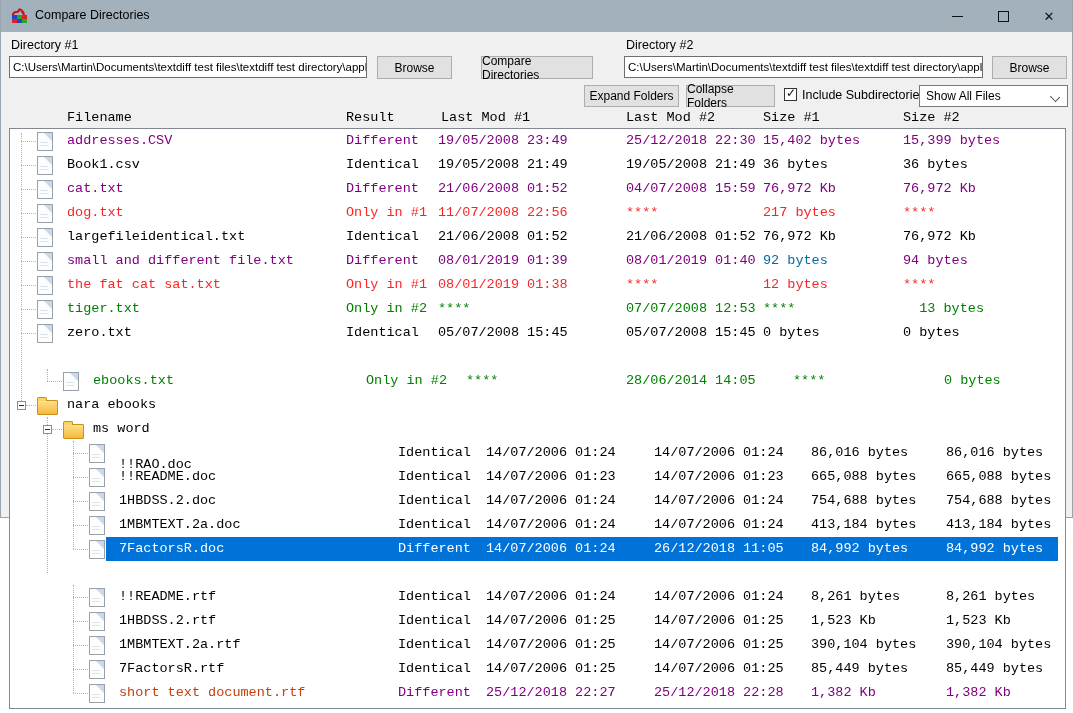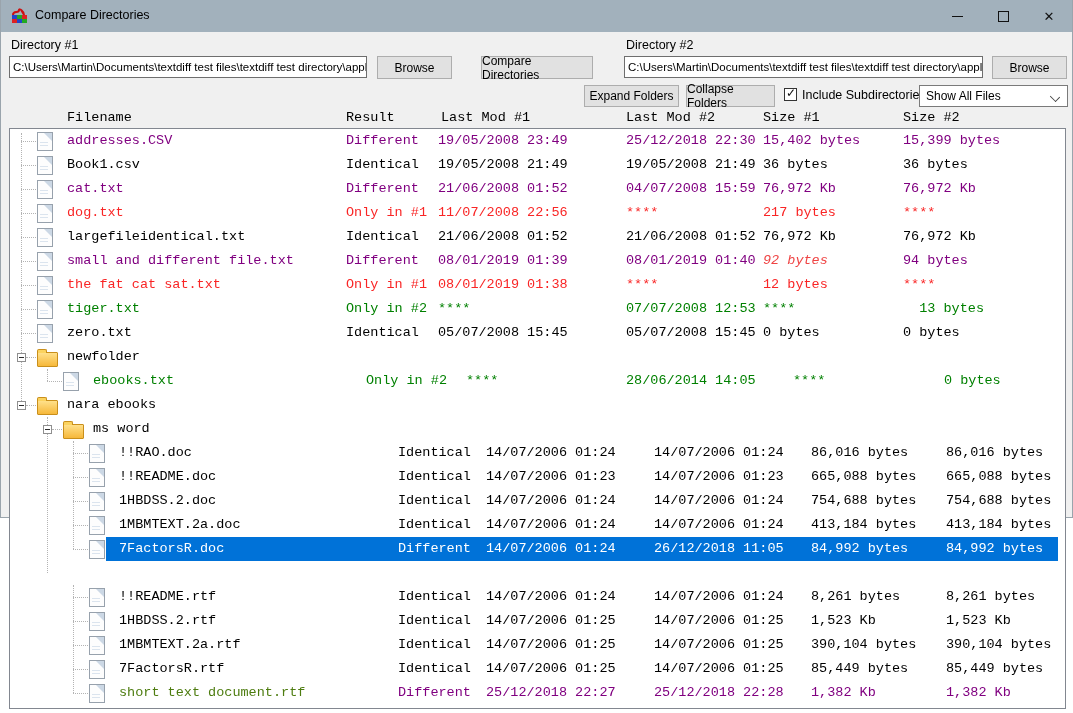--- a/index.html
+++ b/index.html
@@ -161,21 +161,21 @@
         <span class="cell" style="left: 753px; color: rgb(0, 0, 0);">76,972 Kb</span>
         <span class="cell" style="left: 893px; color: rgb(0, 0, 0);">76,972 Kb</span>
       </div>
       <div class="trow" style="top: 120px;">
         <div class="hstub" style="left: 11px; top: 12px; width: 15px;"></div>
         <div class="fileicon" style="left: 27px;"></div>
         <span class="cell" style="left: 57px; color: rgb(128, 0, 128);">small and different file.txt</span>
         <span class="cell" style="left: 336px; color: rgb(128, 0, 128);">Different</span>
         <span class="cell" style="left: 428px; color: rgb(128, 0, 128);">08/01/2019 01:39</span>
         <span class="cell" style="left: 616px; color: rgb(128, 0, 128);">08/01/2019 01:40</span>
-        <span class="cell" style="left: 753px; color: #ef4444; font-style: italic;">92 bytes</span>
+        <span class="cell" style="left: 753px; color: #0369a1;">92 bytes</span>
         <span class="cell" style="left: 893px; color: rgb(128, 0, 128);">94 bytes</span>
       </div>
       <div class="trow" style="top: 144px;">
         <div class="hstub" style="left: 11px; top: 12px; width: 15px;"></div>
         <div class="fileicon" style="left: 27px;"></div>
         <span class="cell" style="left: 57px; color: rgb(249, 37, 37);">the fat cat sat.txt</span>
         <span class="cell" style="left: 336px; color: rgb(249, 37, 37);">Only in #1</span>
         <span class="cell" style="left: 428px; color: rgb(249, 37, 37);">08/01/2019 01:38</span>
         <span class="cell" style="left: 616px; color: rgb(249, 37, 37);">****</span>
         <span class="cell" style="left: 753px; color: rgb(249, 37, 37);">12 bytes</span>
@@ -193,28 +193,20 @@
       </div>
       <div class="trow" style="top: 192px;">
         <div class="hstub" style="left: 11px; top: 12px; width: 15px;"></div>
         <div class="fileicon" style="left: 27px;"></div>
         <span class="cell" style="left: 57px; color: rgb(0, 0, 0);">zero.txt</span>
         <span class="cell" style="left: 336px; color: rgb(0, 0, 0);">Identical</span>
         <span class="cell" style="left: 428px; color: rgb(0, 0, 0);">05/07/2008 15:45</span>
         <span class="cell" style="left: 616px; color: rgb(0, 0, 0);">05/07/2008 15:45</span>
         <span class="cell" style="left: 753px; color: rgb(0, 0, 0);">0 bytes</span>
         <span class="cell" style="left: 893px; color: rgb(0, 0, 0);">0 bytes</span>
-      </div>
-      <div class="trow" style="top: 216px;">
-        <div class="hstub" style="left: 16px; top: 12px; width: 10px;"></div>
-        <div class="expbox" style="left: 7px; top: 8px;">
-          <div class="minus"></div>
-        </div>
-        <div class="foldericon" style="left: 27px;"></div>
-        <span class="cell" style="left: 57px; color: rgb(0, 0, 0);">newfolder</span>
       </div>
       <div class="trow" style="top: 240px;">
         <div class="hstub" style="left: 37px; top: 12px; width: 15px;"></div>
         <div class="fileicon" style="left: 53px;"></div>
         <span class="cell" style="left: 83px; color: rgb(0, 128, 0);">ebooks.txt</span>
         <span class="cell" style="left: 356px; color: rgb(0, 128, 0);">Only in #2</span>
         <span class="cell" style="left: 456px; color: rgb(0, 128, 0);">****</span>
         <span class="cell" style="left: 616px; color: rgb(0, 128, 0);">28/06/2014 14:05</span>
         <span class="cell" style="left: 783px; color: rgb(0, 128, 0);">****</span>
         <span class="cell" style="left: 934px; color: rgb(0, 128, 0);">0 bytes</span>
@@ -231,21 +223,21 @@
         <div class="hstub" style="left: 42px; top: 12px; width: 10px;"></div>
         <div class="expbox" style="left: 33px; top: 8px;">
           <div class="minus"></div>
         </div>
         <div class="foldericon" style="left: 53px;"></div>
         <span class="cell" style="left: 83px; color: rgb(0, 0, 0);">ms word</span>
       </div>
       <div class="trow" style="top: 312px;">
         <div class="hstub" style="left: 63px; top: 12px; width: 15px;"></div>
         <div class="fileicon" style="left: 79px;"></div>
-        <span class="cell" style="left: 109px; color: rgb(0, 0, 0);">!!RAO.doc</span>
+        <span class="cell" style="left: 109px; color: rgb(0, 0, 0); margin-top: 12px;">!!RAO.doc</span>
         <span class="cell" style="left: 388px; color: rgb(0, 0, 0);">Identical</span>
         <span class="cell" style="left: 476px; color: rgb(0, 0, 0);">14/07/2006 01:24</span>
         <span class="cell" style="left: 644px; color: rgb(0, 0, 0);">14/07/2006 01:24</span>
         <span class="cell" style="left: 801px; color: rgb(0, 0, 0);">86,016 bytes</span>
         <span class="cell" style="left: 936px; color: rgb(0, 0, 0);">86,016 bytes</span>
       </div>
       <div class="trow" style="top: 336px;">
         <div class="hstub" style="left: 63px; top: 12px; width: 15px;"></div>
         <div class="fileicon" style="left: 79px;"></div>
         <span class="cell" style="left: 109px; color: rgb(0, 0, 0);">!!README.doc</span>
@@ -322,21 +314,21 @@
         <span class="cell" style="left: 109px; color: rgb(0, 0, 0);">7FactorsR.rtf</span>
         <span class="cell" style="left: 388px; color: rgb(0, 0, 0);">Identical</span>
         <span class="cell" style="left: 476px; color: rgb(0, 0, 0);">14/07/2006 01:25</span>
         <span class="cell" style="left: 644px; color: rgb(0, 0, 0);">14/07/2006 01:25</span>
         <span class="cell" style="left: 801px; color: rgb(0, 0, 0);">85,449 bytes</span>
         <span class="cell" style="left: 936px; color: rgb(0, 0, 0);">85,449 bytes</span>
       </div>
       <div class="trow" style="top: 552px;">
         <div class="hstub" style="left: 63px; top: 12px; width: 15px;"></div>
         <div class="fileicon" style="left: 79px;"></div>
-        <span class="cell" style="left: 109px; color: #4d7c0f;">short text document.rtf</span>
+        <span class="cell" style="left: 109px; color: #c2410c;">short text document.rtf</span>
         <span class="cell" style="left: 388px; color: rgb(128, 0, 128);">Different</span>
         <span class="cell" style="left: 476px; color: rgb(128, 0, 128);">25/12/2018 22:27</span>
         <span class="cell" style="left: 644px; color: rgb(128, 0, 128);">25/12/2018 22:28</span>
         <span class="cell" style="left: 801px; color: rgb(128, 0, 128);">1,382 Kb</span>
         <span class="cell" style="left: 936px; color: rgb(128, 0, 128);">1,382 Kb</span>
       </div>
     </div>
 
 </div>
 

